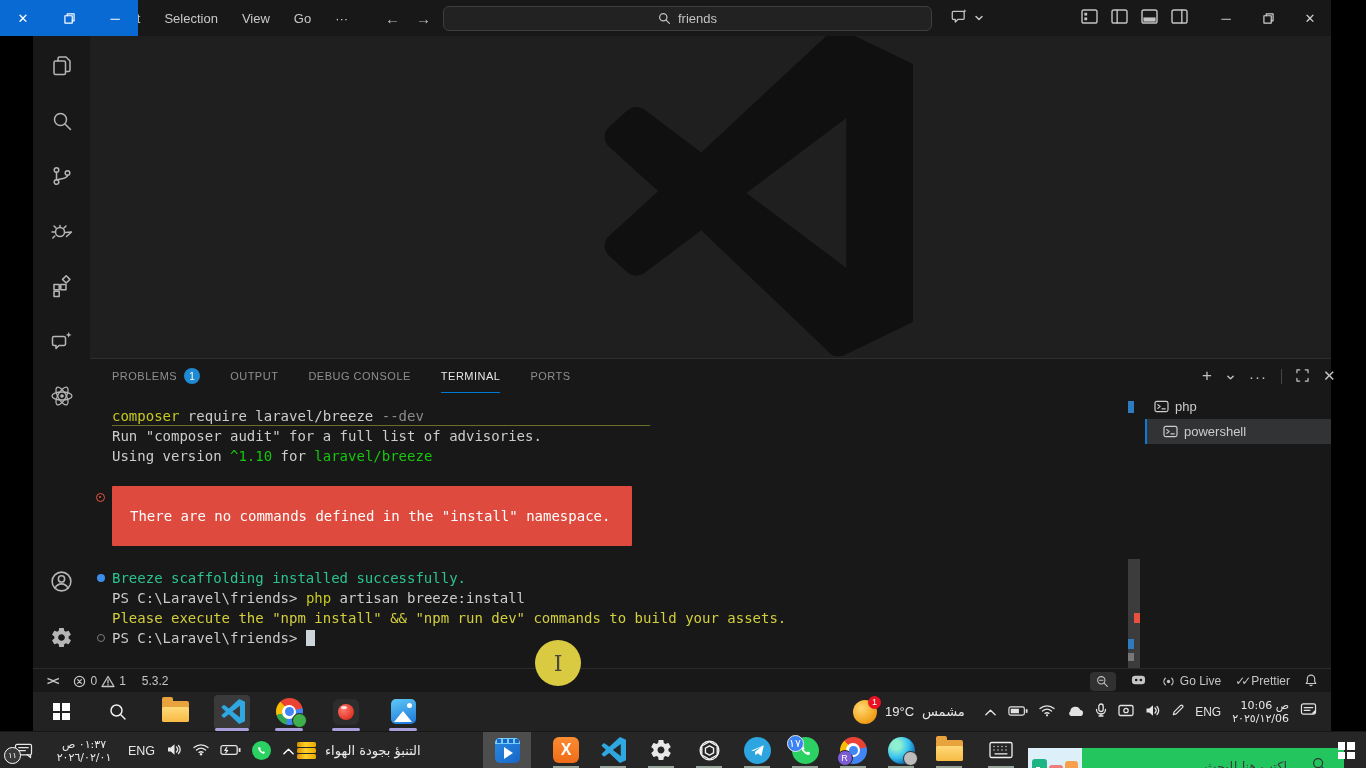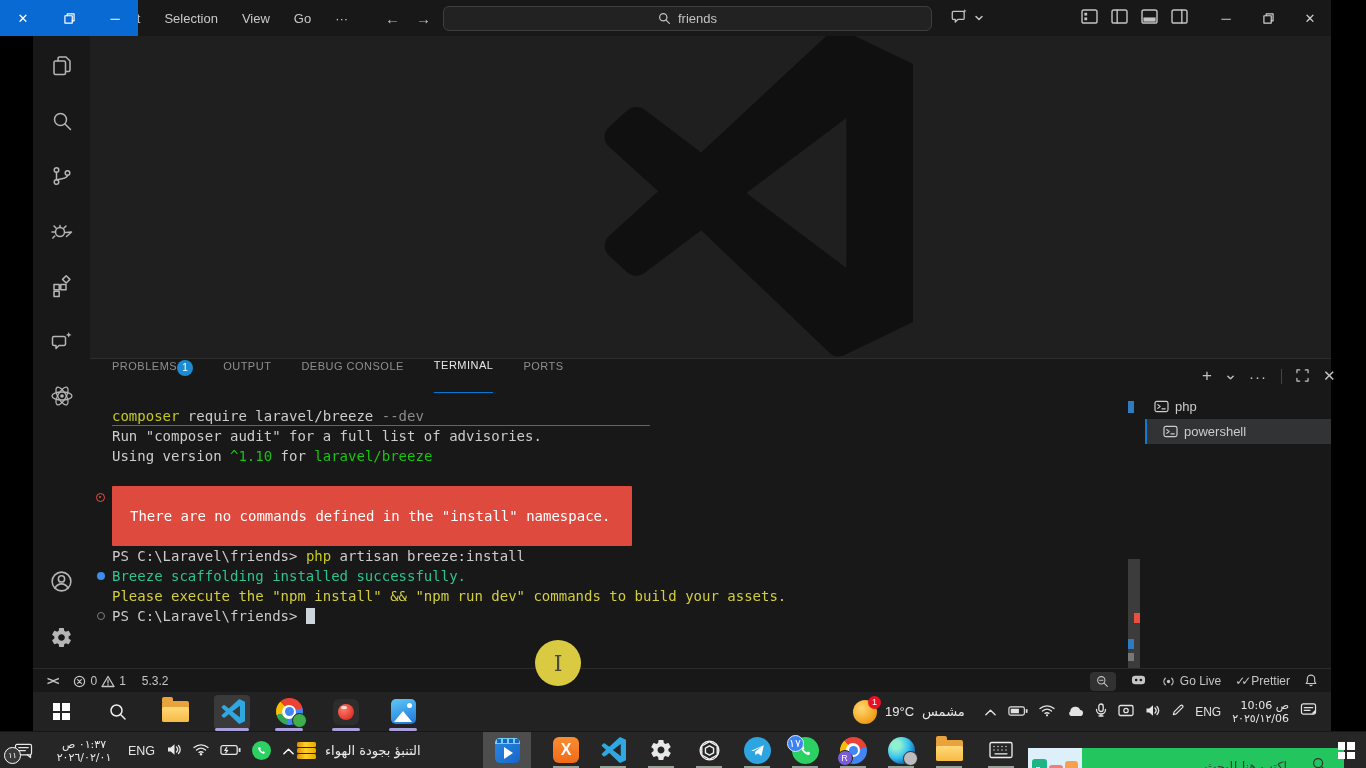--- a/index.html
+++ b/index.html
@@ -21,34 +21,34 @@
   .win-controls{position:absolute;left:1172px;top:0;height:36px;display:flex;align-items:center;color:#cfcfcf}
   .win-controls>div{width:42px;height:36px;display:flex;align-items:center;justify-content:center;font-size:13px}
   
   .activitybar{position:absolute;left:0;top:36px;width:57px;height:632px;background:#181818;border-right:1px solid #2a2a2a;color:#b5b5b5}
   .ab-ico{position:absolute;left:0;width:57px;height:40px;display:flex;align-items:center;justify-content:center}
   
   .editor{position:absolute;left:57px;top:36px;width:1241px;height:322px;background:#1f1f1f;overflow:hidden}
   
   .panel{position:absolute;left:57px;top:358px;width:1241px;height:310px;background:#181818;border-top:1px solid #2e2e2e}
   .panel-tabs{position:absolute;left:22px;top:0;height:34px;display:flex;gap:30px;align-items:center}
-  .ptab{display:flex;font-size:11px;letter-spacing:.5px;color:#8f8f8f;height:33px;cursor:default}
+  .ptab{display:flex;gap:7px;align-items:center;font-size:11px;letter-spacing:.5px;color:#8f8f8f;height:33px;cursor:default}
   .ptab.active{color:#e7e7e7;border-bottom:1px solid #0078d4}
   .ptab-badge{width:16px;height:16px;border-radius:50%;background:#1d8ad2;color:#fff;font-size:10px;display:flex;align-items:center;justify-content:center;letter-spacing:0}
   .panel-actions{position:absolute;left:1112px;top:0;height:34px;display:flex;align-items:center;gap:14px;color:#c3c3c3;font-size:15px}
   .pa-div{width:1px;height:15px;background:#454545}
   .term-wrap{position:absolute;left:22px;top:34px;width:1010px;height:276px;padding-top:13px;box-sizing:border-box;
     font-family:"DejaVu Sans Mono",monospace;font-size:14px;line-height:20px;color:#ccc}
   .term-line{position:relative;white-space:pre;height:20px}
   .cmd-underline{position:absolute;left:0;top:19px;width:538px;height:1px;background:#6d6d2a}
   .gutter{position:absolute;left:-15px;top:6px;width:8px;height:8px;border-radius:50%}
   .g-blue{background:#3b8eea}
   .g-ring{background:transparent;border:1.5px solid #7c7c7c;width:6px;height:6px}
   .term-cursor{display:inline-block;width:9px;height:16px;background:#ccd6da;vertical-align:-3px}
-  .error-wrap{position:relative;margin-top:20px;width:520px;height:60px;border-radius:1px;
+  .error-wrap{position:relative;margin-top:20px;margin-bottom:22px;width:520px;height:60px;border-radius:1px;
     display:flex;align-items:center}
   .error-wrap .err-gutter{position:absolute;left:-16px;top:7px;width:9px;height:9px;border-radius:50%;border:1.5px solid #e5533f;box-sizing:border-box}
   .error-wrap .err-gutter::after{content:"";position:absolute;left:2px;top:2px;width:2px;height:2px;border-radius:50%;background:#e5533f}
   .error-text{padding-left:18px;color:#fff;font-size:14px}
   
   .t-scroll{position:absolute;left:1038px;top:34px;width:12px;height:276px}
   .t-thumb{position:absolute;left:0;top:166px;width:12px;height:112px;background:#3c3c3c}
   .mk{position:absolute;width:6px}
   
   .term-list{position:absolute;left:1055px;top:35px;width:186px}
@@ -302,22 +302,22 @@
           <div id="lines-before">
               <div class="term-line"><span style="color: rgb(198, 201, 30);">composer</span><span style="color: rgb(204, 204, 204);"> require laravel/breeze </span><span style="color: rgb(138, 138, 138);">--dev</span><div class="cmd-underline"></div></div>
               <div class="term-line"><span style="color: rgb(204, 204, 204);">Run "composer audit" for a full list of advisories.</span></div>
               <div class="term-line"><span style="color: rgb(204, 204, 204);">Using version </span><span style="color: rgb(22, 198, 12);">^1.10</span><span style="color: rgb(204, 204, 204);"> for </span><span style="color: rgb(22, 198, 12);">laravel/breeze</span></div>
             </div>
           <div class="error-wrap" style="background: rgb(223, 74, 62);">
             <span class="err-gutter"></span>
             <span class="error-text" style="font-family:'DejaVu Sans Mono',monospace">There are no commands defined in the "install" namespace.</span>
           </div>
           <div id="lines-after">
+              <div class="term-line"><span class="gutter g-blue"></span><span style="color: rgb(43, 196, 142);">Breeze scaffolding installed successfully.</span></div>
               <div class="term-line"><span style="color: rgb(204, 204, 204);">PS C:\Laravel\friends&gt; </span><span style="color: rgb(198, 201, 30);">php</span><span style="color: rgb(204, 204, 204);"> artisan breeze:install</span></div>
-              <div class="term-line"><span class="gutter g-blue"></span><span style="color: rgb(43, 196, 142);">Breeze scaffolding installed successfully.</span></div>
               <div class="term-line"><span style="color: rgb(211, 206, 60);">Please execute the "npm install" &amp;&amp; "npm run dev" commands to build your assets.</span></div>
               <div class="term-line"><span class="gutter g-ring"></span><span style="color: rgb(204, 204, 204);">PS C:\Laravel\friends&gt; </span><span class="term-cursor"></span></div>
             </div>
         </div>
 
         <div class="t-scroll">
           <div class="mk" style="left:0;top:8px;height:12px;background:#2e7bc0"></div>
           <div class="t-thumb"></div>
           <div class="mk" style="right:0;top:220px;height:10px;background:#e8503f"></div>
           <div class="mk" style="left:0;top:246px;height:10px;background:#2e7bc0"></div>

